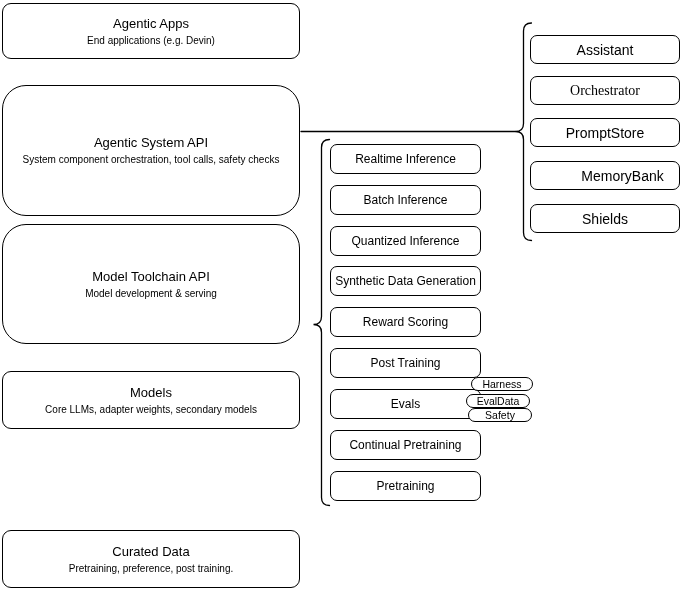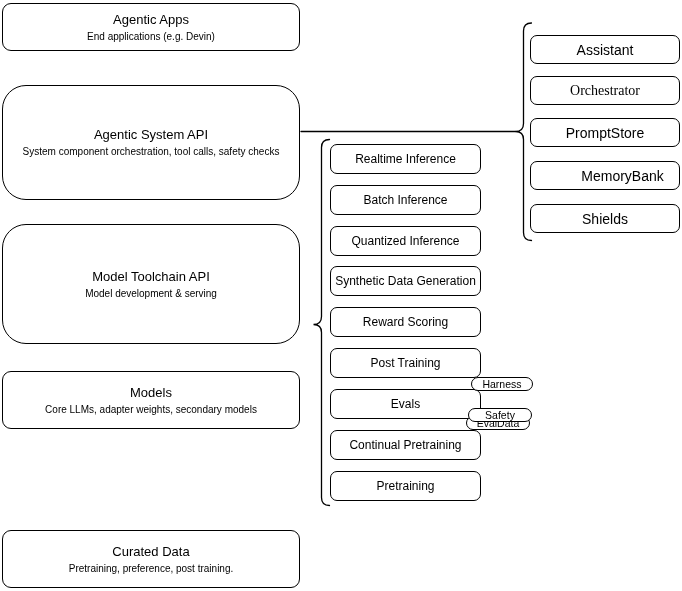--- a/index.html
+++ b/index.html
@@ -30,25 +30,25 @@
 <body>
 
 <div class="canvas">
 
   <svg class="overlay" viewBox="0 0 682 591" fill="none" stroke="#000000" stroke-width="1.3" stroke-linecap="round">
     <path d="M 301 131.5 L 515.5 131.5"></path>
     <path d="M 531.5 23 Q 523.5 23 523.5 31 L 523.5 123.5 Q 523.5 131.5 515.5 131.5 Q 523.5 131.5 523.5 139.5 L 523.5 232.5 Q 523.5 240.5 531.5 240.5"></path>
     <path d="M 329.5 139.5 Q 321.5 139.5 321.5 147.5 L 321.5 316.5 Q 321.5 324.5 313.5 324.5 Q 321.5 324.5 321.5 332.5 L 321.5 497.5 Q 321.5 505.5 329.5 505.5"></path>
   </svg>
 
-  <div class="box lbox r-small" style="top:3px;height:48px;">
+  <div class="box lbox r-small" style="top:3px;height:56px;">
     <div class="title">Agentic Apps</div>
     <div class="subtitle">End applications (e.g. Devin)</div>
   </div>
-  <div class="box lbox r-big" style="top:85px;height:115px;justify-content:center;">
+  <div class="box lbox r-big" style="top:85px;height:131px;justify-content:center;">
     <div class="title">Agentic System API</div>
     <div class="subtitle">System component orchestration, tool calls, safety checks</div>
   </div>
   <div class="box lbox r-big" style="top:224px;height:120px;">
     <div class="title">Model Toolchain API</div>
     <div class="subtitle">Model development &amp; serving</div>
   </div>
   <div class="box lbox r-small" style="top:371px;height:58px;">
     <div class="title">Models</div>
     <div class="subtitle">Core LLMs, adapter weights, secondary models</div>
@@ -82,21 +82,21 @@
   <div class="box mbox" style="top:430px;">
     <span>Continual Pretraining</span>
   </div>
   <div class="box mbox" style="top:471px;">
     <span>Pretraining</span>
   </div>
 
   <div class="pill" style="left:471px;top:377px;width:62px;height:14px;text-align:right;">
     <span>Harness</span>
   </div>
-  <div class="pill" style="left:466px;top:416px;width:64px;height:14px;">
+  <div class="pill" style="left:466px;top:394px;width:64px;height:14px;">
     <span>EvalData</span>
   </div>
   <div class="pill" style="left:468px;top:408px;width:64px;height:14px;">
     <span>Safety</span>
   </div>
 
   <div class="box rbox" style="top:35px;">
     <span>Assistant</span>
   </div>
   <div class="box rbox" style="top:76px;font-family:Liberation Serif, serif;">

